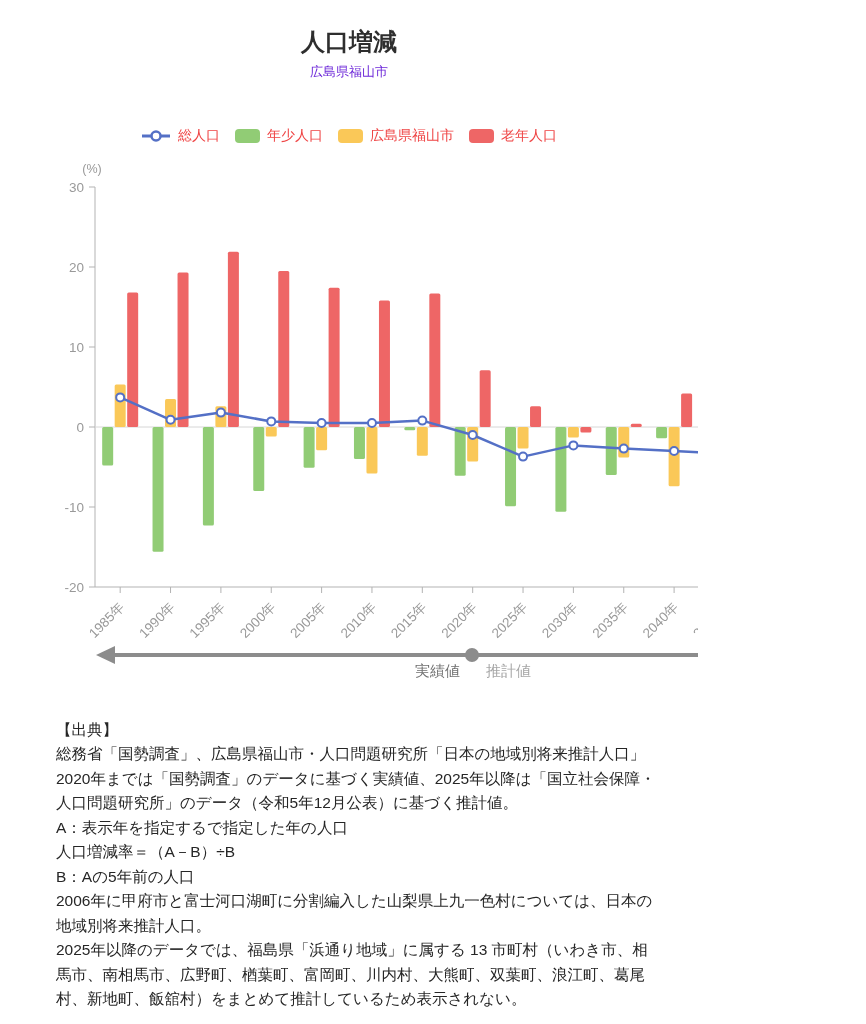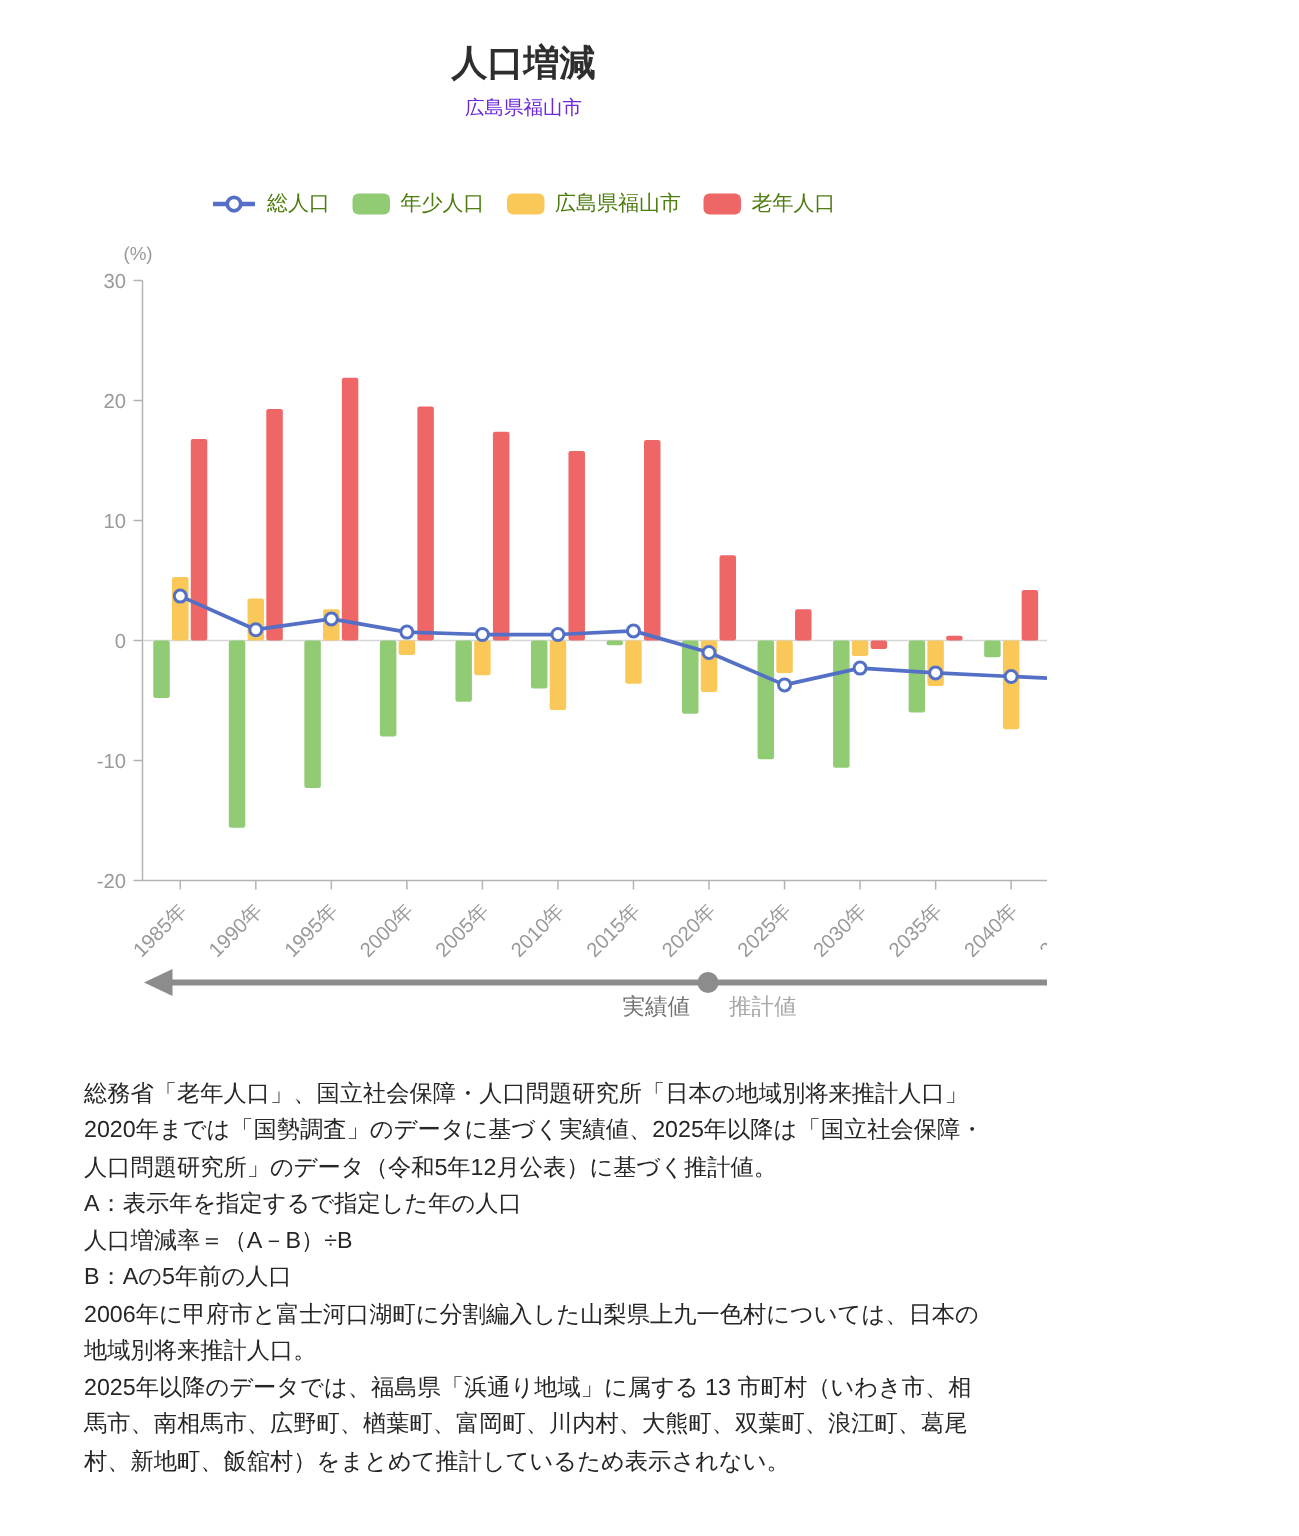--- a/index.html
+++ b/index.html
@@ -2,21 +2,21 @@
 <html lang="ja"><head>
 <meta charset="utf-8">
 <style>
   html,body{margin:0;padding:0;background:#fff;}
   .page{position:relative;width:698px;height:1024px;background:#fff;overflow:hidden;
         font-family:"Liberation Sans","DejaVu Sans",sans-serif;color:#333;}
   .title{margin:0;padding-top:26px;text-align:center;font-size:24px;font-weight:bold;color:#2e2e2e;}
   .subtitle{margin-top:5px;text-align:center;font-size:13px;color:#6d28d9;}
   .legend{display:flex;justify-content:center;align-items:center;gap:15px;margin-top:44px;height:22px;}
   .legend-item{display:flex;align-items:center;gap:7px;cursor:pointer;}
-  .legend-label{font-size:14px;color:#4d7c0f;}
+  .legend-label{font-size:14px;color:#ef4444;}
   .swatch{width:25px;height:14px;border-radius:4px;display:inline-block;}
   .line-icon{display:inline-block;line-height:0;}
   svg.chart{display:block;margin-top:10px;}
   .tick-label{font-size:13.5px;fill:#999;}
   .axis-unit{font-size:12.5px;fill:#999;}
   .range-label-actual{font-size:15px;fill:#707070;}
   .range-label-proj{font-size:15px;fill:#a6a6a6;}
   .footer{margin:16px 42px 0 56px;font-size:15.5px;line-height:1.58;color:#262626;}
   .footer p{margin:0;}
 </style>
@@ -158,21 +158,22 @@
       <line x1="106" y1="498" x2="787" y2="498" stroke="#8c8c8c" stroke-width="4"></line>
       <polygon points="96,498 115,489 115,507" fill="#8c8c8c"></polygon>
       <polygon points="797,498 778,489 778,507" fill="#8c8c8c"></polygon>
       <circle cx="472" cy="498" r="7" fill="#8c8c8c"></circle>
       <text x="460" y="519" text-anchor="end" class="range-label-actual">実績値</text>
       <text x="486" y="519" text-anchor="start" class="range-label-proj">推計値</text>
     </g>
   </svg>
 
   <div class="footer" id="footer">
-    <p>総務省「老年人口」、国立社会保障・人口問題研究所「日本の地域別将来推計人口」</p>
+    <p>【出典】</p>
+    <p>総務省「国勢調査」、広島県福山市・人口問題研究所「日本の地域別将来推計人口」</p>
     <p>2020年までは「国勢調査」のデータに基づく実績値、2025年以降は「国立社会保障・人口問題研究所」のデータ（令和5年12月公表）に基づく推計値。</p>
     <p>A：表示年を指定するで指定した年の人口</p>
     <p>人口増減率＝（A－B）÷B</p>
     <p>B：Aの5年前の人口</p>
     <p>2006年に甲府市と富士河口湖町に分割編入した山梨県上九一色村については、日本の地域別将来推計人口。</p>
     <p>2025年以降のデータでは、福島県「浜通り地域」に属する 13 市町村（いわき市、相馬市、南相馬市、広野町、楢葉町、富岡町、川内村、大熊町、双葉町、浪江町、葛尾村、新地町、飯舘村）をまとめて推計しているため表示されない。</p>
   </div>
 </div>
 
 </body></html>

